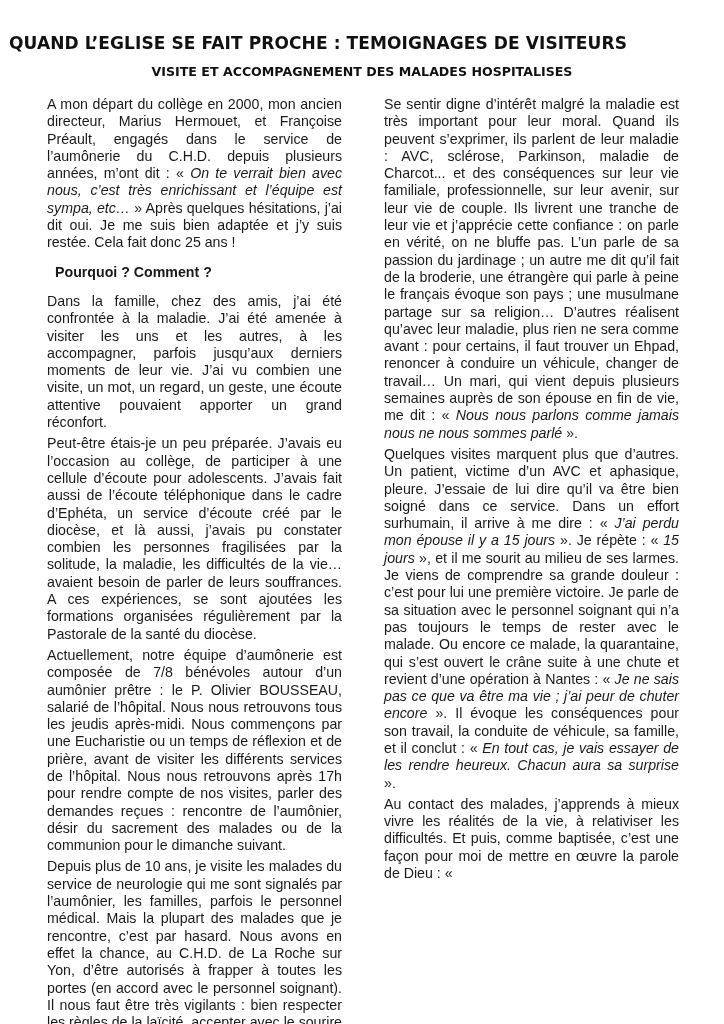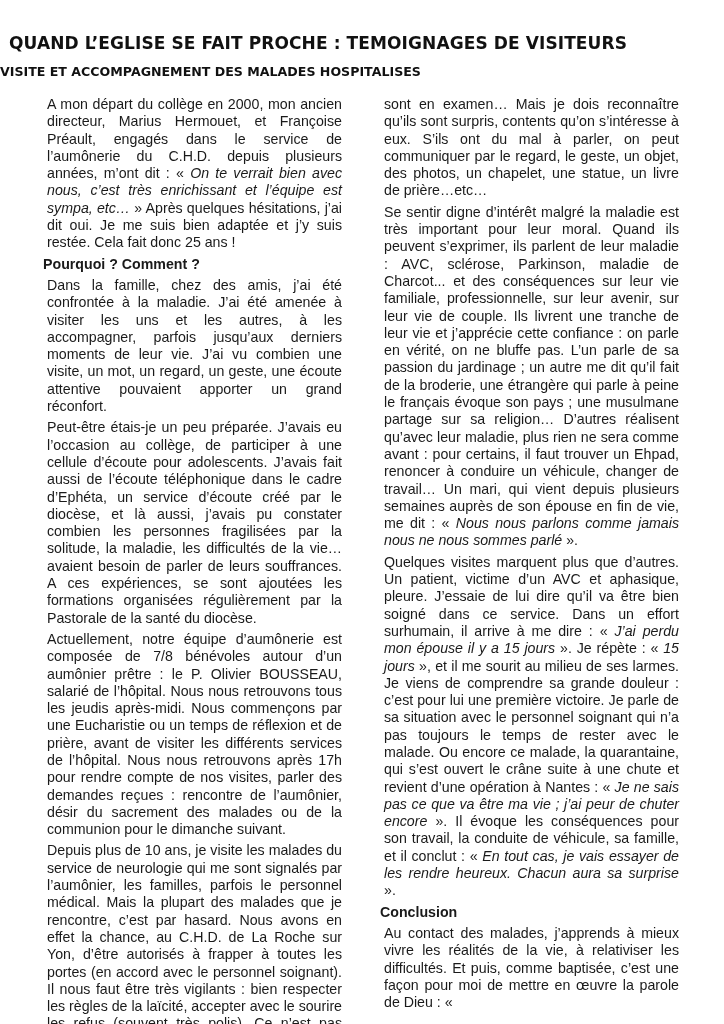--- a/index.html
+++ b/index.html
@@ -3,51 +3,49 @@
 <meta charset="utf-8">
 <style>
   html, body { margin: 0; padding: 0; background: #ffffff; }
   body { width: 724px; height: 1024px; position: relative; overflow: hidden; color: #1a1a1a; }
   .title {
     position: absolute; left: 0; width: 636px; top: 33px; text-align: center;
     font-family: "DejaVu Sans", sans-serif; font-weight: bold; font-size: 17px;
     letter-spacing: 0.1px; color: #111;
   }
   .subtitle {
-    position: absolute; left: 0; width: 724px; top: 64px; 
+    position: absolute; left: 0; width: 724px; top: 64px; text-align: center;
     font-family: "DejaVu Sans", sans-serif; font-weight: bold; font-size: 12.6px;
     color: #111;
   }
   .col {
     position: absolute; top: 92px; width: 303px;
     font-family: "Liberation Sans", sans-serif; font-size: 14.2px; line-height: 17.3px;
     text-align: justify; color: #1a1a1a;
   }
   .col.left { left: 43px; }
   .col.right { left: 380px; }
   .col p { margin: 4px; }
-  .col h3 { margin: 0; font-size: 14.2px; line-height: 17.3px; font-weight: bold; }
+  .col h3 { margin: 12px; font-size: 14.2px; line-height: 17.3px; font-weight: bold; }
   .col em { font-style: italic; }
 </style>
 </head>
 <body>
 
 <div class="title">QUAND L’EGLISE SE FAIT PROCHE : TEMOIGNAGES DE VISITEURS</div>
 <div class="subtitle">VISITE ET ACCOMPAGNEMENT DES MALADES HOSPITALISES</div>
 
 <div class="col left">
   <p><span>A mon départ du collège en 2000, mon ancien directeur, Marius Hermouet, et Françoise Préault, engagés dans le service de l’aumônerie du C.H.D. depuis plusieurs années, m’ont dit : « </span><em>On te verrait bien avec nous, c’est très enrichissant et l’équipe est sympa, etc…</em><span> » Après quelques hésitations, j’ai dit oui. Je me suis bien adaptée et j’y suis restée. Cela fait donc 25 ans !</span></p>
   <h3>Pourquoi ? Comment ?</h3>
   <p>Dans la famille, chez des amis, j’ai été confrontée à la maladie. J’ai été amenée à visiter les uns et les autres, à les accompagner, parfois jusqu’aux derniers moments de leur vie. J’ai vu combien une visite, un mot, un regard, un geste, une écoute attentive pouvaient apporter un grand réconfort.</p>
   <p>Peut-être étais-je un peu préparée. J’avais eu l’occasion au collège, de participer à une cellule d’écoute pour adolescents. J’avais fait aussi de l’écoute téléphonique dans le cadre d’Ephéta, un service d’écoute créé par le diocèse, et là aussi, j’avais pu constater combien les personnes fragilisées par la solitude, la maladie, les difficultés de la vie… avaient besoin de parler de leurs souffrances. A ces expériences, se sont ajoutées les formations organisées régulièrement par la Pastorale de la santé du diocèse.</p>
   <p>Actuellement, notre équipe d’aumônerie est composée de 7/8 bénévoles autour d’un aumônier prêtre : le P. Olivier BOUSSEAU, salarié de l’hôpital. Nous nous retrouvons tous les jeudis après-midi. Nous commençons par une Eucharistie ou un temps de réflexion et de prière, avant de visiter les différents services de l’hôpital. Nous nous retrouvons après 17h pour rendre compte de nos visites, parler des demandes reçues : rencontre de l’aumônier, désir du sacrement des malades ou de la communion pour le dimanche suivant.</p>
   <p>Depuis plus de 10 ans, je visite les malades du service de neurologie qui me sont signalés par l’aumônier, les familles, parfois le personnel médical. Mais la plupart des malades que je rencontre, c’est par hasard. Nous avons en effet la chance, au C.H.D. de La Roche sur Yon, d’être autorisés à frapper à toutes les portes (en accord avec le personnel soignant). Il nous faut être très vigilants : bien respecter les règles de la laïcité, accepter avec le sourire les refus (souvent très polis). Ce n’est pas toujours facile de frapper à une porte : je ne sais jamais qui est le malade : âgé ? jeune ? en état de s’exprimer ? envie de se confier ?...</p>
 
 </div>
 
 <div class="col right">
-  <p>sont en examen… Mais je dois reconnaître qu’ils sont surpris, contents qu’on s’intéresse à eux. S’ils ont du mal à parler, on peut communiquer par le regard, le geste, un objet, des photos, un chapelet, une statue, un livre de prière…etc…</p>
   <p><span>Se sentir digne d’intérêt malgré la maladie est très important pour leur moral. Quand ils peuvent s’exprimer, ils parlent de leur maladie : AVC, sclérose, Parkinson, maladie de Charcot... et des conséquences sur leur vie familiale, professionnelle, sur leur avenir, sur leur vie de couple. Ils livrent une tranche de leur vie et j’apprécie cette confiance : on parle en vérité, on ne bluffe pas. L’un parle de sa passion du jardinage ; un autre me dit qu’il fait de la broderie, une étrangère qui parle à peine le français évoque son pays ; une musulmane partage sur sa religion… D’autres réalisent qu’avec leur maladie, plus rien ne sera comme avant : pour certains, il faut trouver un Ehpad, renoncer à conduire un véhicule, changer de travail… Un mari, qui vient depuis plusieurs semaines auprès de son épouse en fin de vie, me dit : « </span><em>Nous nous parlons comme jamais nous ne nous sommes parlé</em><span> ».</span></p>
   <p><span>Quelques visites marquent plus que d’autres. Un patient, victime d’un AVC et aphasique, pleure. J’essaie de lui dire qu’il va être bien soigné dans ce service. Dans un effort surhumain, il arrive à me dire : « </span><em>J’ai perdu mon épouse il y a 15 jours</em><span> ». Je répète : « </span><em>15 jours</em><span> », et il me sourit au milieu de ses larmes. Je viens de comprendre sa grande douleur : c’est pour lui une première victoire. Je parle de sa situation avec le personnel soignant qui n’a pas toujours le temps de rester avec le malade. Ou encore ce malade, la quarantaine, qui s’est ouvert le crâne suite à une chute et revient d’une opération à Nantes : « </span><em>Je ne sais pas ce que va être ma vie ; j’ai peur de chuter encore</em><span> ». Il évoque les conséquences pour son travail, la conduite de véhicule, sa famille, et il conclut : « </span><em>En tout cas, je vais essayer de les rendre heureux. Chacun aura sa surprise</em><span> ».</span></p>
-  <h3>Conclusion</h3>
   <p><span>Au contact des malades, j’apprends à mieux vivre les réalités de la vie, à relativiser les difficultés. Et puis, comme baptisée, c’est une façon pour moi de mettre en œuvre la parole de Dieu : « </span></p>
 
 </div>
 
 </body></html>

